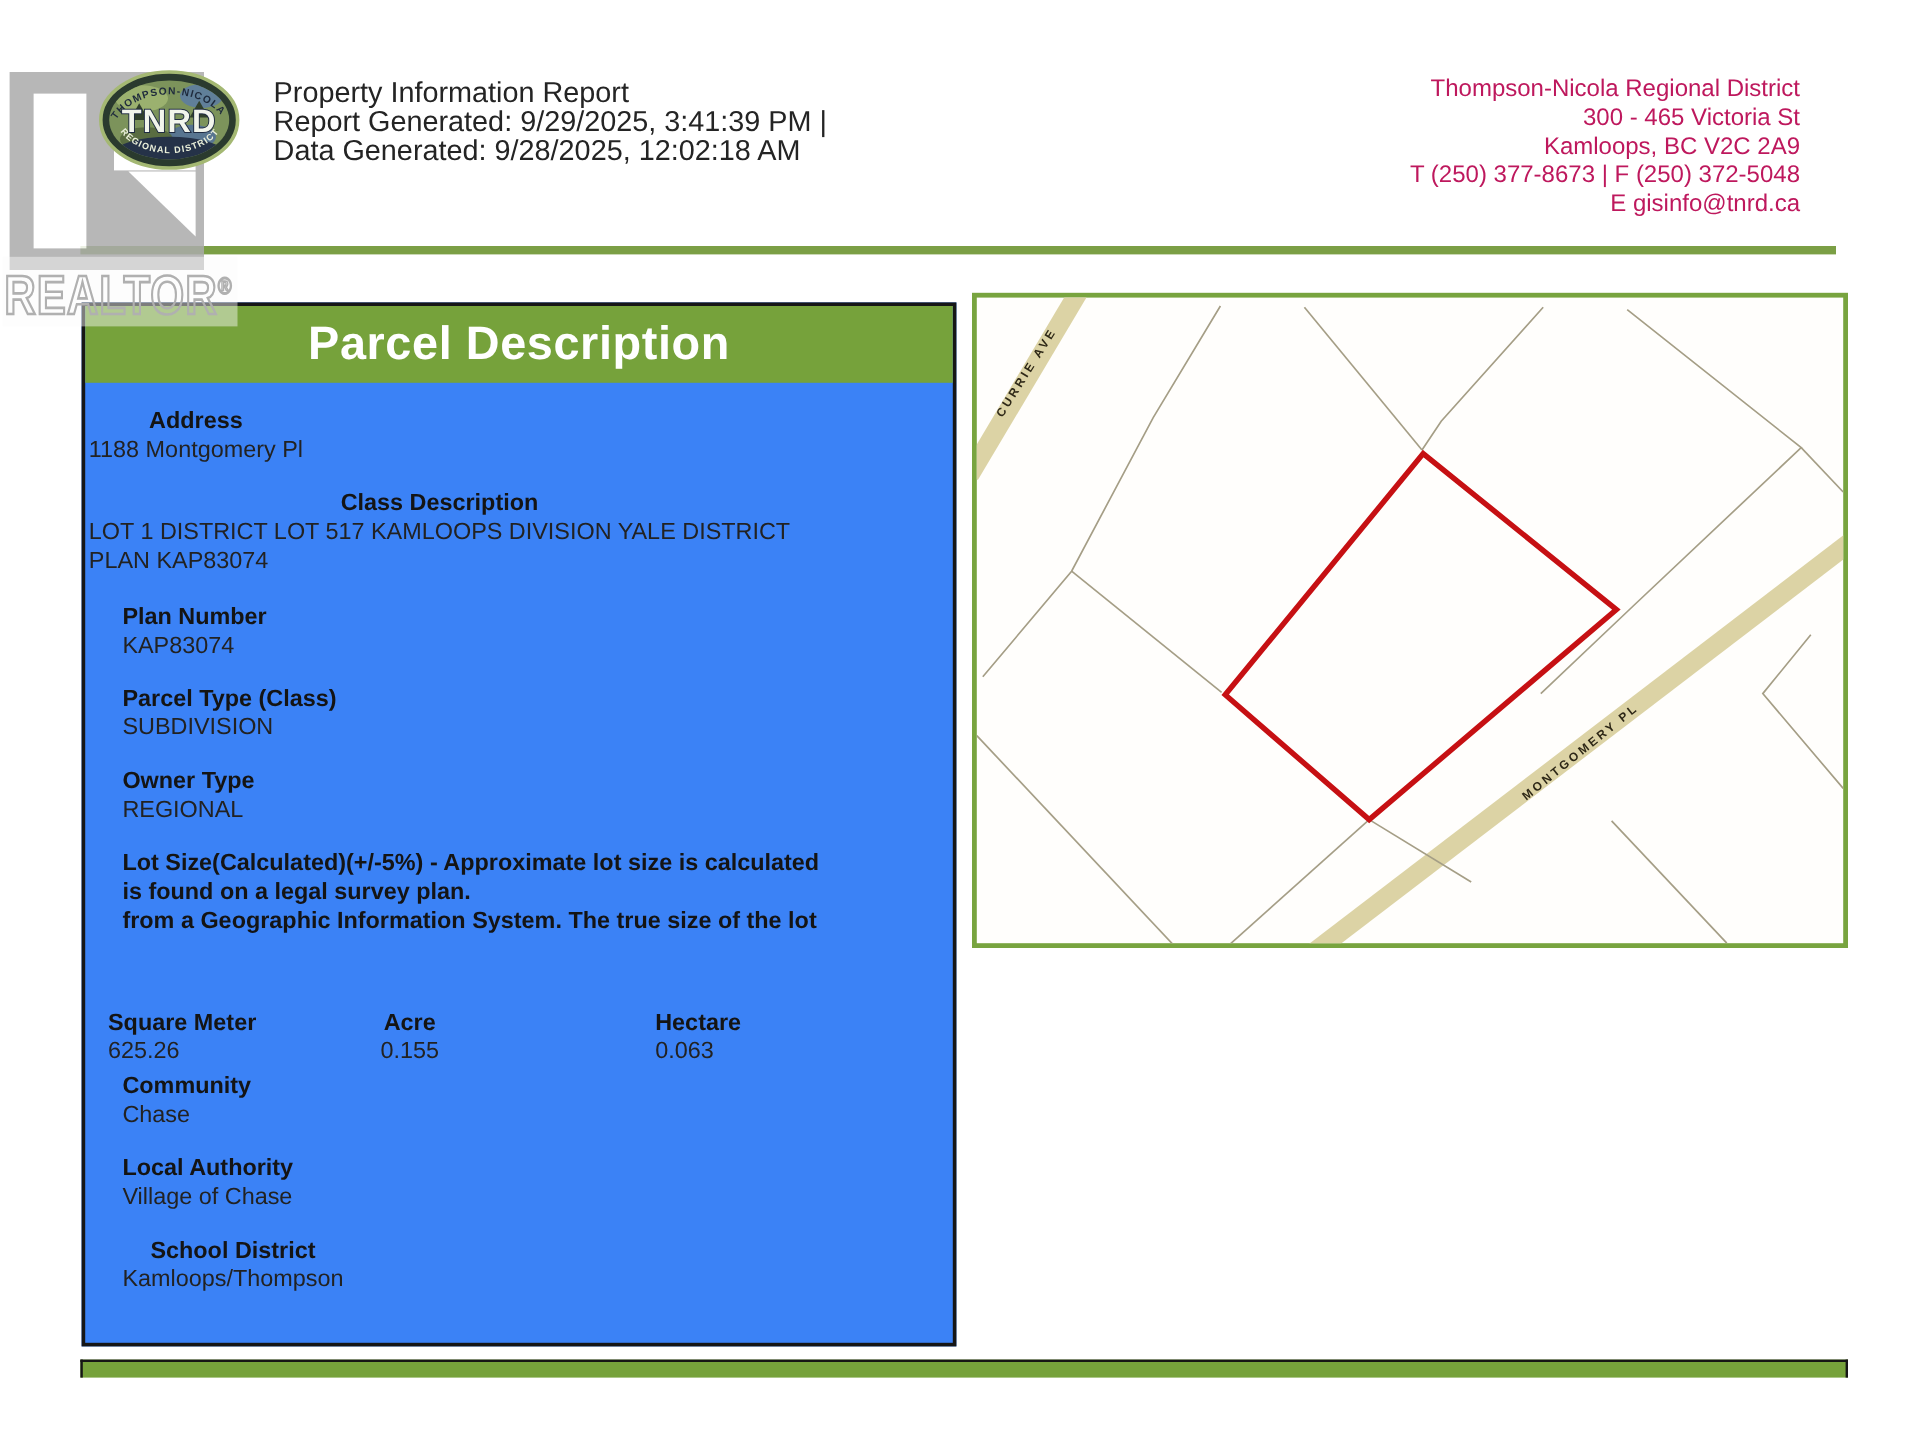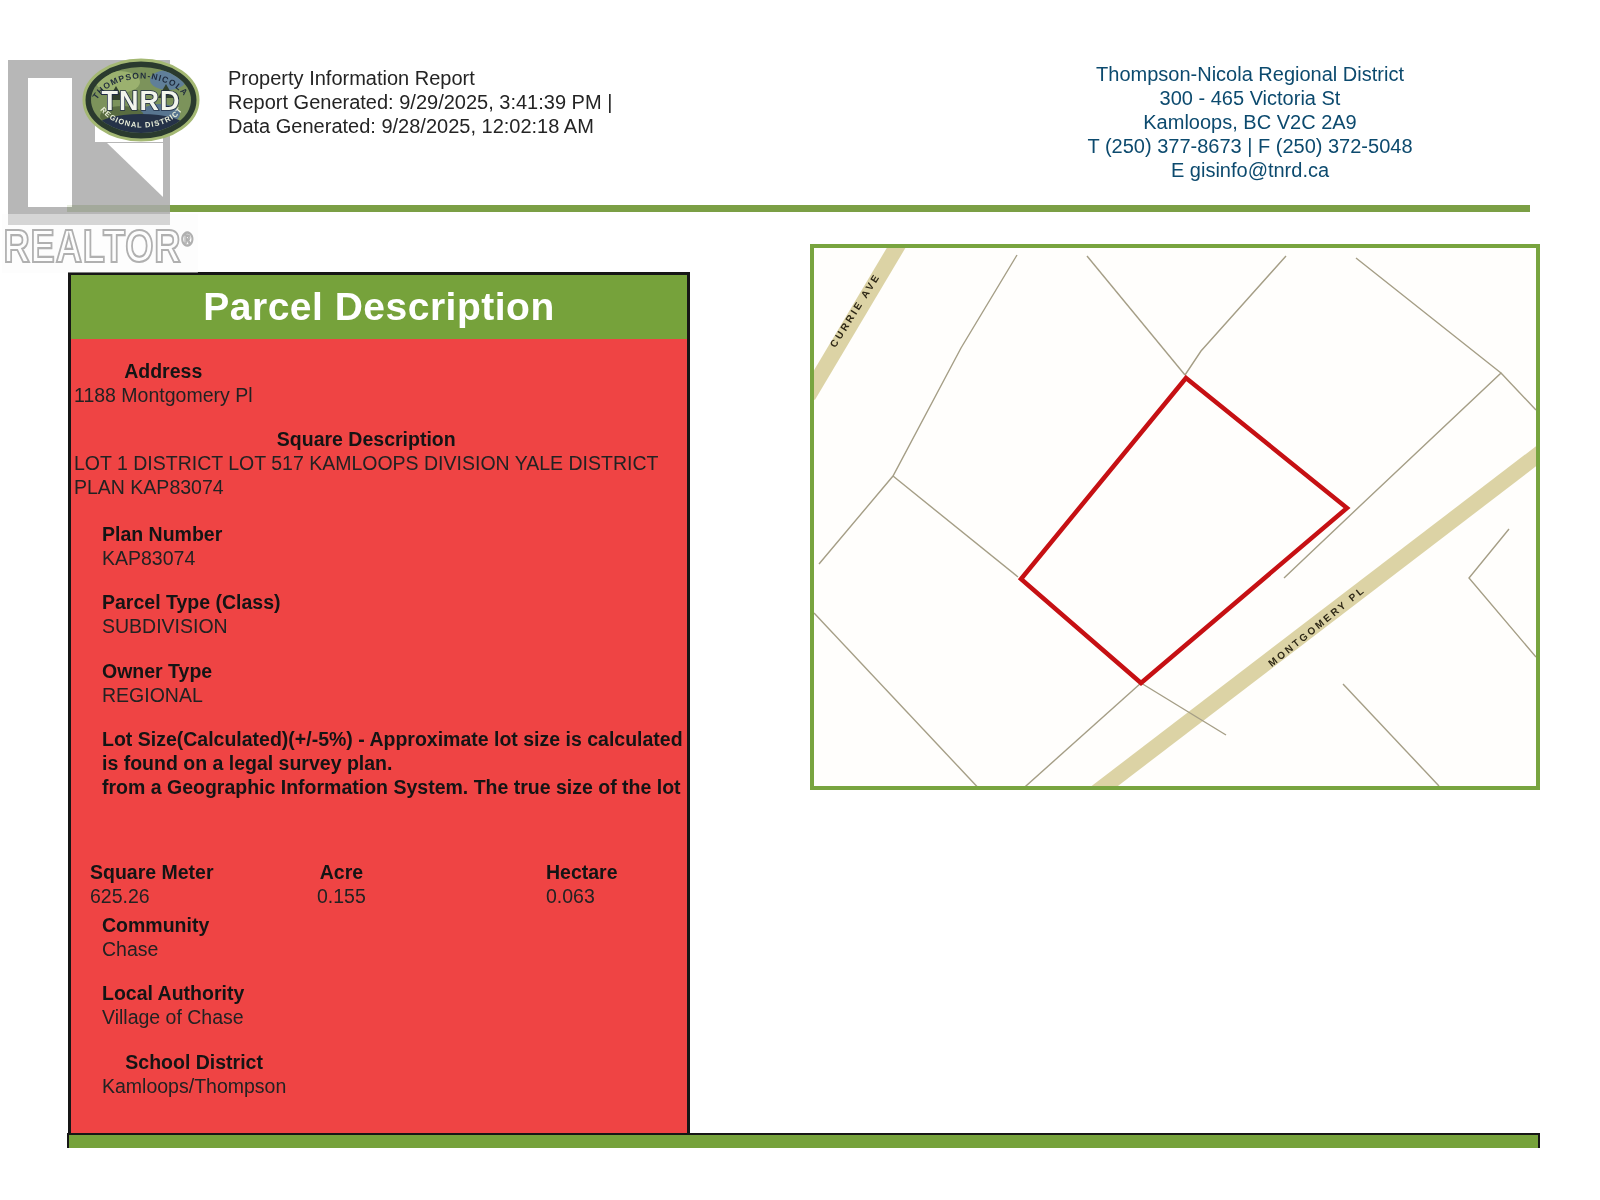--- a/index.html
+++ b/index.html
@@ -5,25 +5,25 @@
   html,body{margin:0;padding:0;}
   body{
     width:1600px;height:1200px;position:relative;overflow:hidden;
     background:#ffffff;
     font-family:"Liberation Sans","DejaVu Sans",sans-serif;
     color:#1d1d1d;
   }
   
   .hdr-left{
     position:absolute;left:228px;top:66px;
-    font-size:20px;line-height:24px;color:#242424;
+    font-size:24px;line-height:24px;color:#242424;
   }
   .hdr-right{
     position:absolute;right:100px;top:62px;width:500px;
-    text-align:center;font-size:20px;line-height:24px;color:#0c4a6e;
+    text-align:right;font-size:20px;line-height:24px;color:#be185d;
   }
   .divider{
     position:absolute;left:67px;top:205px;width:1463px;height:7px;
     background:#7B9F45;z-index:1;
   }
   
   .wm-square{position:absolute;left:6px;top:58px;z-index:6;opacity:.85;}
   .wm-text{
     position:absolute;left:2px;top:214px;z-index:7;
     font-size:46px;font-weight:700;letter-spacing:1px;
@@ -32,22 +32,22 @@
     background:rgba(250,250,250,0.45);
     padding:0 6px 2px 2px;line-height:50px;white-space:nowrap;
   }
   .wm-reg{
     font-size:20px;vertical-align:super;letter-spacing:0;
     -webkit-text-stroke:1.4px #b0b0b0;color:transparent;
   }
   .badge{position:absolute;left:80px;top:56px;z-index:8;}
   
   .panel{
-    position:absolute;left:68px;top:252px;width:622px;height:870px;
-    border:3px solid #161616;background:#ef4444;box-sizing:border-box;z-index:2;margin-top:20px;
+    position:absolute;left:68px;top:252px;width:729px;height:870px;
+    border:3px solid #161616;background:#3b82f6;box-sizing:border-box;z-index:2;
   }
   .panel-header{
     height:64px;background:#76A23B;
     display:flex;align-items:center;justify-content:center;
   }
   .panel-title{
     color:#ffffff;font-size:39px;font-weight:700;letter-spacing:0.5px;
   }
   .panel-body{position:relative;height:calc(100% - 64px);font-size:19.5px;line-height:24px;}
   .grp{position:absolute;white-space:nowrap;}
@@ -134,21 +134,21 @@
     <span class="panel-title">Parcel Description</span>
   </div>
   <div class="panel-body">
 
     <div class="grp ind0" style="top:20px">
       <div class="lbl">Address</div>
       <div class="val">1188 Montgomery Pl</div>
     </div>
 
     <div class="grp ind0" style="top:88px">
-      <div class="lbl">Square Description</div>
+      <div class="lbl">Class Description</div>
       <div class="val">LOT 1 DISTRICT LOT 517 KAMLOOPS DIVISION YALE DISTRICT</div>
       <div class="val">PLAN KAP83074</div>
     </div>
 
     <div class="grp ind1" style="top:183px">
       <div class="lbl">Plan Number</div>
       <div class="val">KAP83074</div>
     </div>
 
     <div class="grp ind1" style="top:251px">

